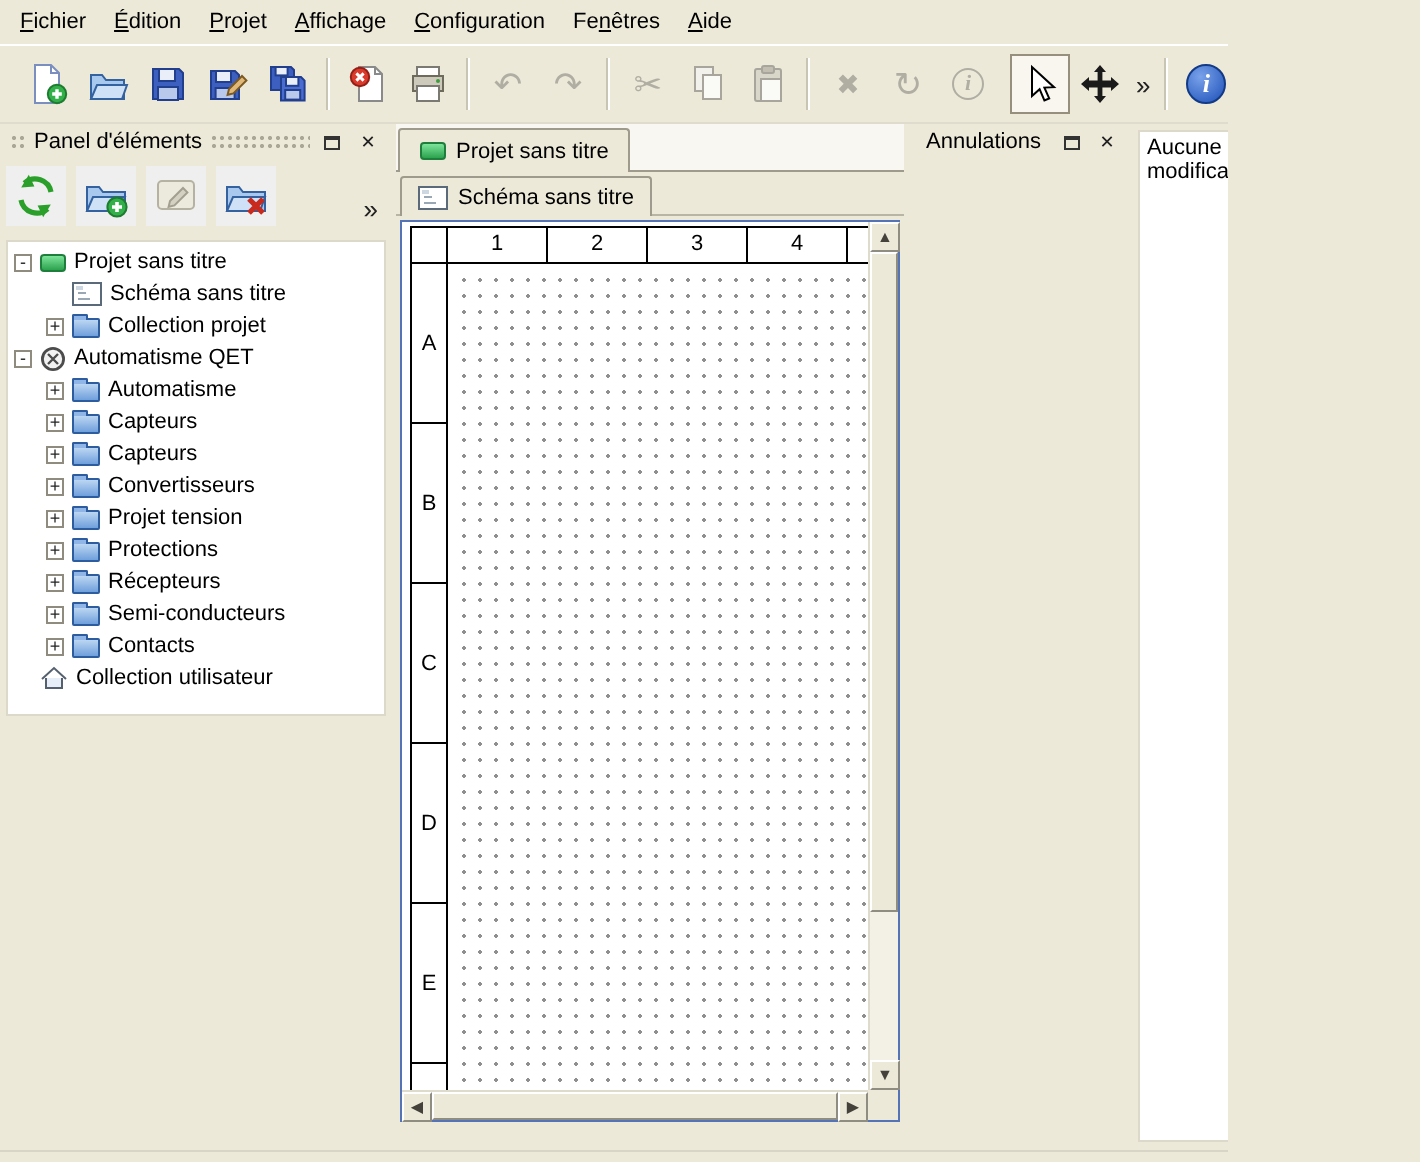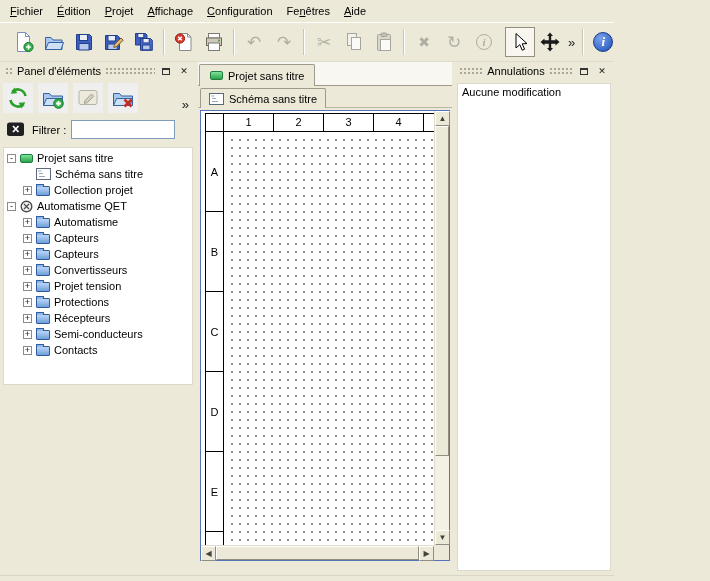--- a/index.html
+++ b/index.html
@@ -23,21 +23,21 @@
 .circ-i{width:16px;height:16px;border-radius:50%;display:flex;align-items:center;justify-content:center;font:italic bold 11px "Liberation Serif",serif}
 .circ-i.dis{border:1px solid #b0aea3;color:#b0aea3}
 .circ-i.blue{width:20px;height:20px;background:radial-gradient(circle at 35% 30%,#7aa2ea,#1c50b8);border:1px solid #123a86;color:#fff;font-size:13px}
 .ovf{font-size:13px;color:#222;padding:0 3px}
 
 
 .main{display:flex;height:513px}
 .splitter{width:2px;background:#ece9d8}
 .dock-left{width:196px;flex:none;display:flex;flex-direction:column}
 .center{flex:1;display:flex;flex-direction:column;min-width:0}
-.dock-right{width:160px;flex:none;display:flex;flex-direction:column}
+.dock-right{width:160px;flex:none;display:flex;}
 
 
 .dock-title{height:18px;display:flex;align-items:center;gap:4px;padding:0 5px}
 .dots{height:9px;background-image:radial-gradient(#aba797 1px,transparent 1.1px);background-size:4px 4px}
 .dots.fixed{width:8px}
 .dots.grow{flex:1}
 .dock-title .t{white-space:nowrap}
 .dbtn{width:14px;height:13px;display:flex;align-items:center;justify-content:center;font-size:9px;color:#222;background:transparent;border:none}
 .float-box{display:inline-block;width:8px;height:7px;border:1px solid #333;border-top-width:2px}
 
@@ -297,32 +297,20 @@
               <svg width="24" height="24" viewBox="0 0 24 24">
                 <path d="M2.5 19.5v-12h6l2 2.5h11v9.5z" fill="#a9c8ee" stroke="#34619f"></path>
                 <path d="M2.5 19.5l3-7h16l-2.5 7z" fill="#cfe1f6" stroke="#34619f"></path>
                 <path d="M13.5 13.5l7 7M20.5 13.5l-7 7" stroke="#c92a1e" stroke-width="2.6"></path>
               </svg>
             </span>
           </button>
         <span class="el-ovf">»</span>
       </div>
 
-      <div class="filter-row">
-        <button class="dbtn" style="width:22px;height:18px">
-            <span>
-              <svg width="20" height="17" viewBox="0 0 20 17">
-                <rect x="1" y="1.5" width="17" height="13.5" rx="2.5" fill="#202020"></rect>
-                <path d="M7 5l5.5 6M12.5 5l-5.5 6" stroke="#fff" stroke-width="1.7"></path>
-              </svg>
-            </span>
-          </button>
-        <span>Filtrer :</span>
-        <input class="filter-input" value="" style="">
-      </div>
 
       <div class="tree">
         <div class="trow">
             <span class="exp">-</span>
             <span class="i i-project"></span>
             <span class="tlabel">Projet sans titre</span>
           </div>
         <div class="trow">
             <span class="ind"></span>
             <span class="exp-sp"></span>
@@ -397,20 +385,30 @@
             <span class="ind"></span>
             <span class="exp">+</span>
             <span class="i i-folder"></span>
             <span class="tlabel">Semi-conducteurs</span>
           </div>
         <div class="trow">
             <span class="ind"></span>
             <span class="exp">+</span>
             <span class="i i-folder"></span>
             <span class="tlabel">Contacts</span>
+          </div>
+        <div class="trow">
+            <span class="exp-sp"></span>
+            <span class="i">
+              <svg width="14" height="12" viewBox="0 0 14 12">
+                <path d="M1 6.5L7 1l6 5.5" fill="none" stroke="#55606e"></path>
+                <path d="M3 6v5h8V6" fill="#e7eef7" stroke="#55606e"></path>
+              </svg>
+            </span>
+            <span class="tlabel">Collection utilisateur</span>
           </div>
       </div>
     </div>
 
     <div class="splitter"></div>
 
     <div class="center">
       <div class="project-tabbar">
         <div class="tab">
           <span class="i i-project"></span>

